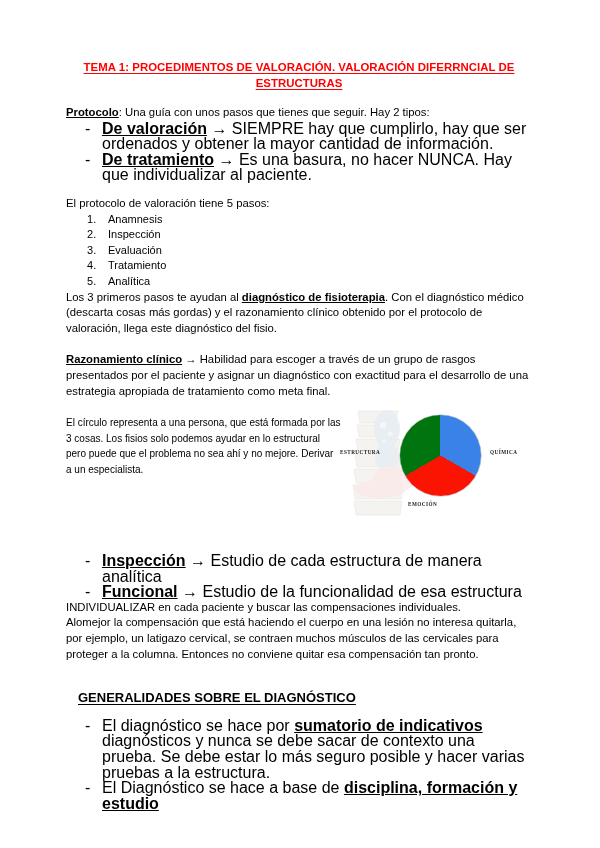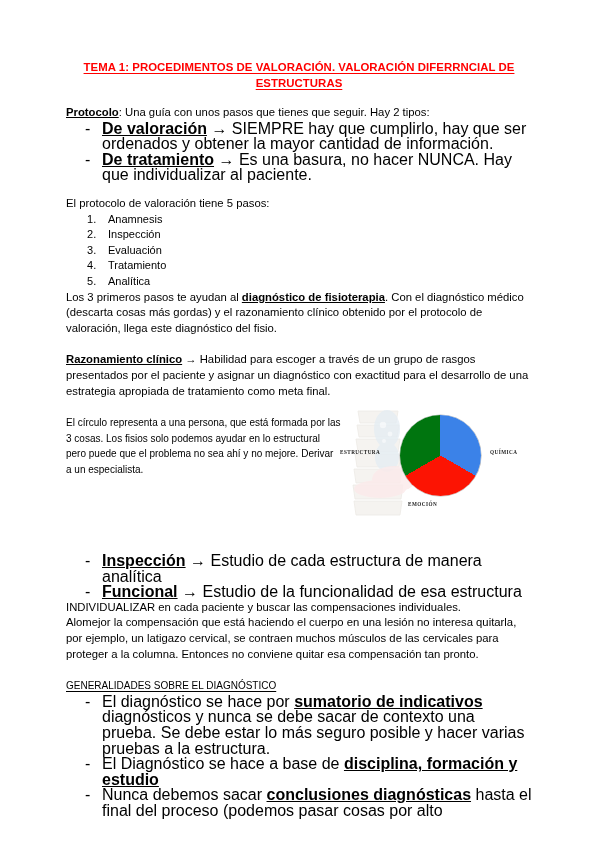--- a/index.html
+++ b/index.html
@@ -88,26 +88,26 @@
     counter-increment: nitem;
   }
   ol.num-list > li::before {
     content: counter(nitem) ".";
     position: absolute;
     left: 21px;
     top: 0;
   }
   
   .section-heading {
-    font-size: 10px;
-    line-height: 15.6px;
-    font-weight: normal;
+    font-size: 13px;
+    line-height: 15.6px;
+    font-weight: bold;
     text-decoration: underline;
     text-underline-offset: 2px;
-    margin: 0;
+    margin: 12px;
   }
   
   .arrow { font-weight: normal; }
 
   
   .figure-block {
     position: relative;
     min-height: 122px;
   }
   .figure-text {
@@ -243,17 +243,16 @@
     <p class="para">INDIVIDUALIZAR en cada paciente y buscar las compensaciones individuales.</p>
     <p class="para">Alomejor la compensación que está haciendo el cuerpo en una lesión no interesa quitarla, por ejemplo, un latigazo cervical, se contraen muchos músculos de las cervicales para proteger a la columna. Entonces no conviene quitar esa compensación tan pronto.</p>
 
     <div class="gap-md"></div>
 
     <div class="section-heading">GENERALIDADES SOBRE EL DIAGNÓSTICO</div>
 
     <ul class="dash-list">
       <li><span>El diagnóstico se hace por </span><b>sumatorio de indicativos</b><span> diagnósticos y nunca se debe sacar de contexto una prueba. Se debe estar lo más seguro posible y hacer varias pruebas a la estructura.</span></li>
       <li><span>El Diagnóstico se hace a base de </span><b>disciplina, formación y estudio</b><span></span></li>
-      <li><span>Nunca debemos sacar </span><b>conclusiones diagnósticas</b><span> hasta el final del proceso (podemos pasar cosas por alto</span></li>
     </ul>
 
   </div>
 </div>
 
 </body></html>

